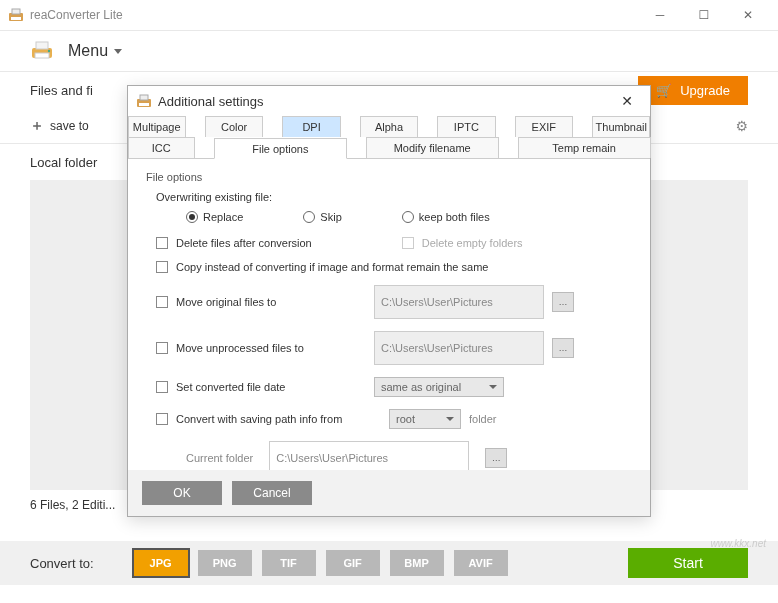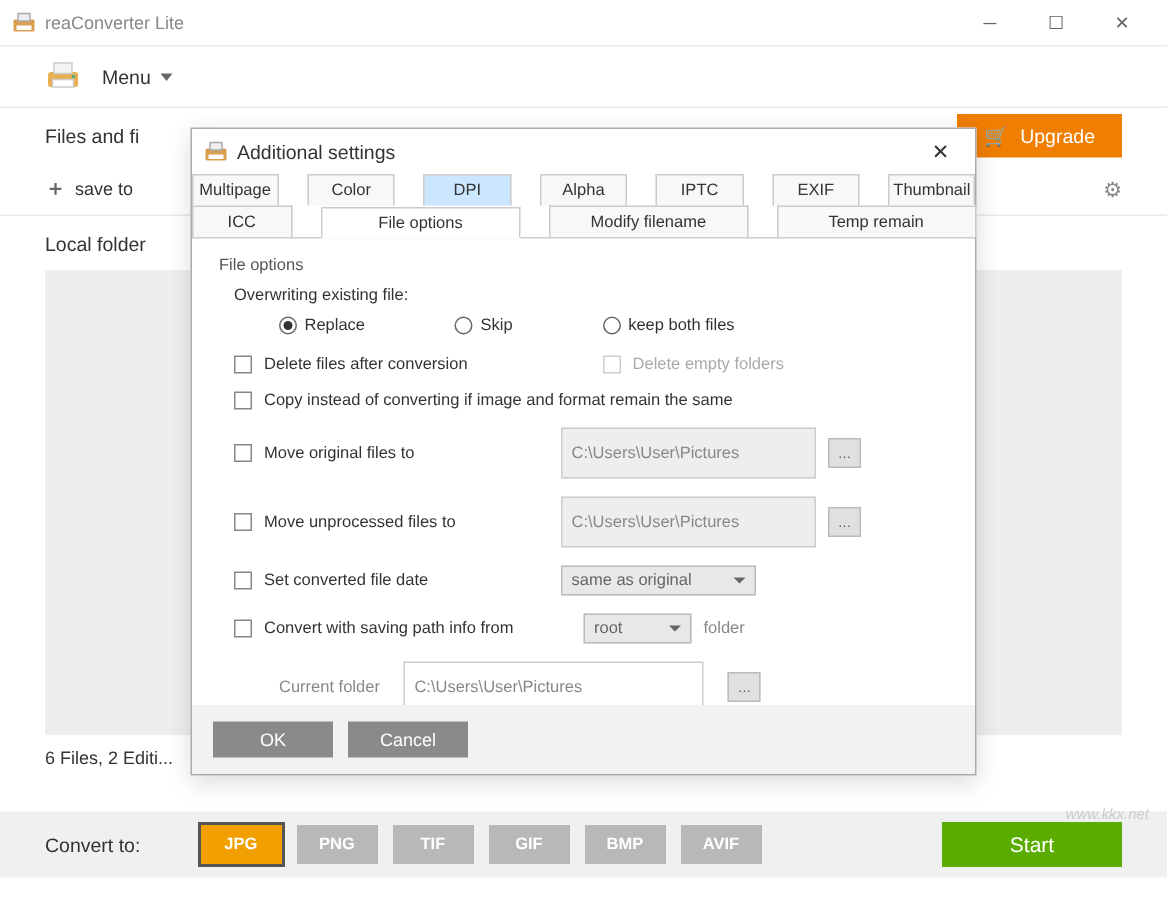--- a/index.html
+++ b/index.html
@@ -6,21 +6,21 @@
 body { width: 778px; height: 603px; background: #fff; position: relative; overflow: hidden; font-size: 12px; color: #333; }
 
 
 .titlebar { height: 30px; display: flex; align-items: center; padding: 0 8px; color: #888; }
 .titlebar .app-icon { width: 16px; height: 16px; margin-right: 6px; }
 .titlebar .wincontrols { margin-left: auto; display: flex; }
 .titlebar .wincontrols div { width: 44px; height: 30px; display: flex; align-items: center; justify-content: center; color: #666; }
 
 .menu-row { height: 42px; display: flex; align-items: center; padding: 0 30px; border-top: 1px solid #e8e8e8; border-bottom: 1px solid #e8e8e8; }
 .menu-row .printer-icon { width: 24px; height: 22px; margin-right: 14px; }
-.menu-row .menu-btn { font-size: 13px; display: flex; align-items: center; gap: 6px; cursor: pointer; }
+.menu-row .menu-btn { font-size: 16px; display: flex; align-items: center; gap: 6px; cursor: pointer; }
 .menu-row .menu-btn .caret { width: 0; height: 0; border-left: 4px solid transparent; border-right: 4px solid transparent; border-top: 5px solid #666; }
 
 .toolbar-row { height: 36px; display: flex; align-items: center; padding: 0 30px; }
 .toolbar-row .files-label { font-size: 13px; }
 .toolbar-row .upgrade { margin-left: auto; background: #f07e00; color: #fff; padding: 7px 18px; font-size: 13px; display: flex; align-items: center; gap: 8px; cursor: pointer; }
 .toolbar-row .upgrade .cart { font-size: 13px; }
 
 .saveto-row { height: 36px; display: flex; align-items: center; padding: 0 30px; border-bottom: 1px solid #e8e8e8; }
 .saveto-row .plus { font-weight: bold; font-size: 14px; color: #666; margin-right: 6px; }
 .saveto-row .gear { margin-left: auto; color: #888; font-size: 14px; cursor: pointer; }

